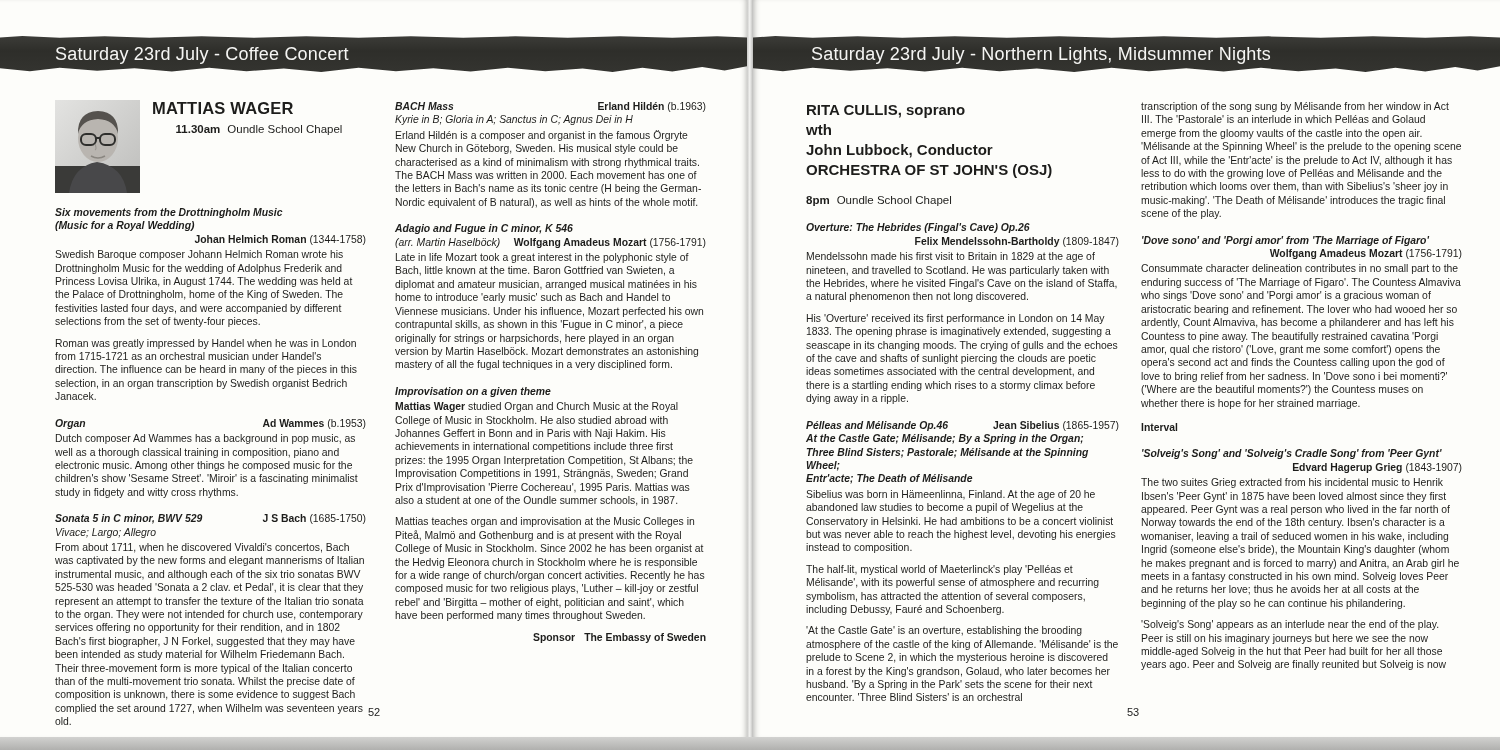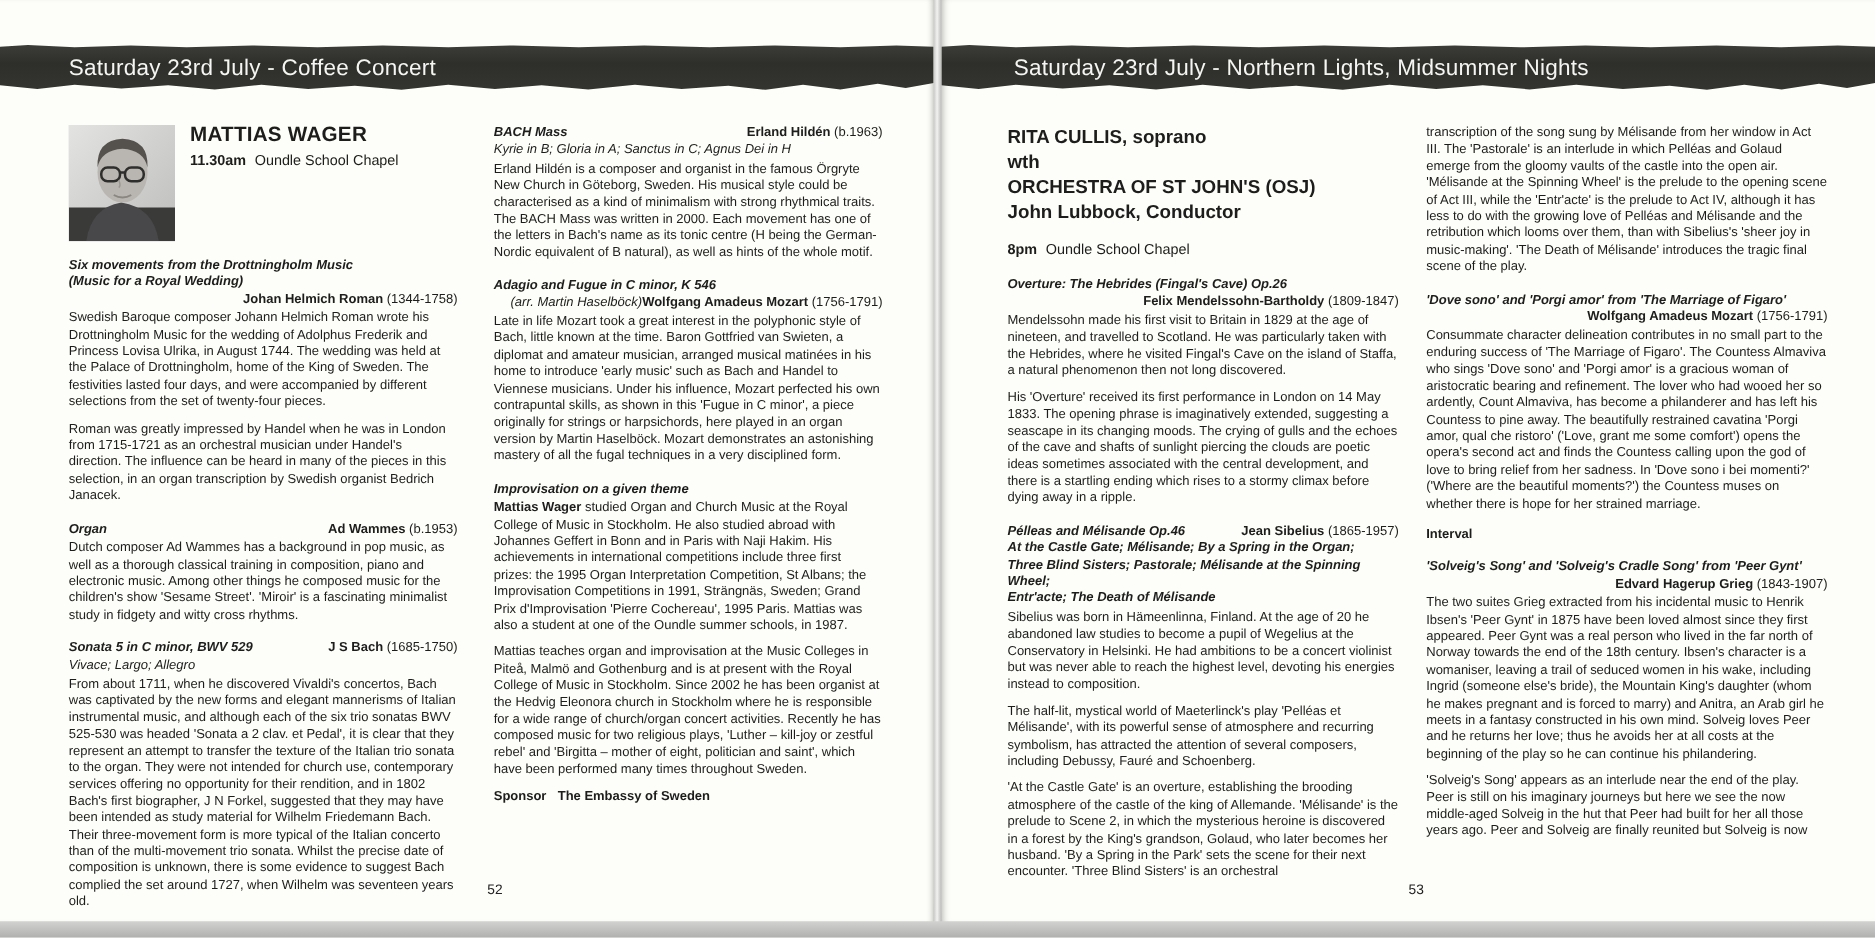--- a/index.html
+++ b/index.html
@@ -50,45 +50,45 @@
   .workhead { margin-top: 13px; margin-bottom: 2px; }
   .workhead.first { margin-top: 0; }
   .title-row { display: flex; justify-content: space-between; align-items: baseline; }
   .wtitle { font-weight: bold; font-style: italic; }
   .comp { white-space: nowrap; }
   .comp b { font-weight: bold; font-style: normal; }
   .comp span { font-weight: normal; font-style: normal; }
   .comp-line { text-align: right; }
   .movements { font-style: italic; }
   .movements.boldital { font-weight: bold; }
-  .arr-row { display: flex; justify-content: flex-end; align-items: baseline; }
+  .arr-row { display: flex; justify-content: space-between; align-items: baseline; }
   .arr { font-style: italic; }
 
   .profile-row { display: flex; gap: 12px; margin-bottom: 10px; }
   .photo-box { width: 85px; height: 93px; flex: 0 0 85px; background: #cfcfcd; overflow: hidden; }
   .profile-info { flex: 1; padding-top: 2px; }
   .artist-name { font-weight: bold; font-size: 16.5px; letter-spacing: 0.2px; margin-bottom: 8px; }
-  .timevenue { font-size: 11.5px; margin-bottom: 0; }
+  .timevenue { font-size: 11.5px; margin-bottom: 0; text-align: center; }
   .timevenue b { margin-right: 7px; }
 
   .rp-heading { margin-bottom: 14px; }
   .rp-heading div { font-weight: bold; font-size: 15px; line-height: 20px; }
   .rp-timevenue { font-size: 11.5px; margin-bottom: 14px; }
   .rp-timevenue b { margin-right: 7px; }
 
   .bio-lead { font-weight: bold; }
-  .sponsor { font-weight: bold; margin-top: 0; }
+  .sponsor { font-weight: bold; margin-top: 0; text-align: right; }
   .sponsor .sp-label { margin-right: 9px; }
   .interval-head { font-weight: bold; margin: 11px 0 11px 0; }
 
   .pagenum {
     position: absolute; top: 706px; width: 660px; text-align: center;
     font-size: 11px; color: #222;
   }
-  .page.left .pagenum { left: 66px; }
+  .page.left .pagenum { left: 44px; }
   .page.right .pagenum { left: 50px; }
 </style>
 </head>
 <body>
 
 <div class="spread">
 
   <div class="page left">
     <div class="banner">
       <div class="banner-text">Saturday 23rd July - Coffee Concert</div>
@@ -185,22 +185,22 @@
 
   <div class="page right">
     <div class="banner">
       <div class="banner-text">Saturday 23rd July - Northern Lights, Midsummer Nights</div>
     </div>
 
     <div class="col rp-col1">
       <div class="rp-heading">
         <div>RITA CULLIS, soprano</div>
         <div>wth</div>
+        <div>John Lubbock, Conductor</div>
         <div>ORCHESTRA OF ST JOHN'S (OSJ)</div>
-        <div>John Lubbock, Conductor</div>
       </div>
       <div class="rp-timevenue">
         <b>8pm</b><span>Oundle School Chapel</span>
       </div>
 
       <div class="workhead first">
         <div class="wtitle">Overture: The Hebrides (Fingal's Cave) Op.26</div>
         <div class="comp-line comp">
           <b>Felix Mendelssohn-Bartholdy</b> <span>(1809-1847)</span>
         </div>

